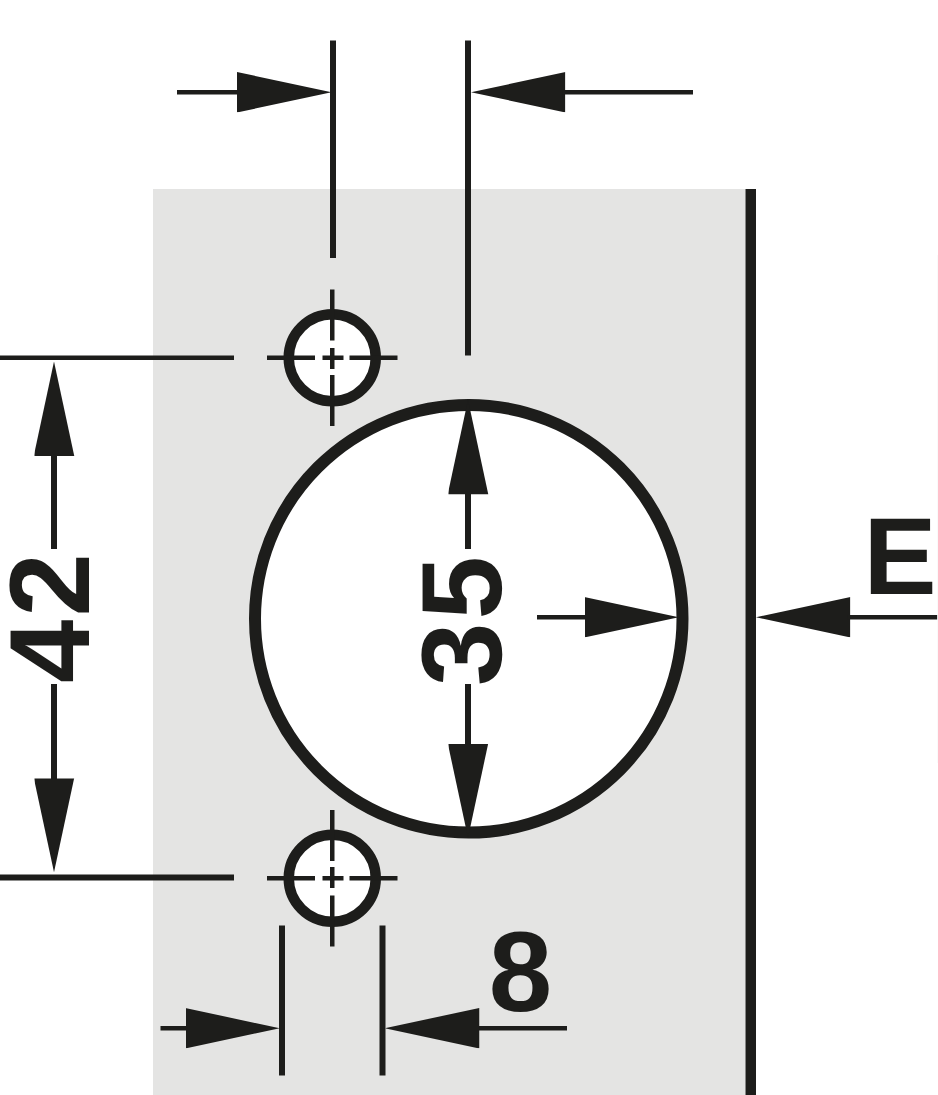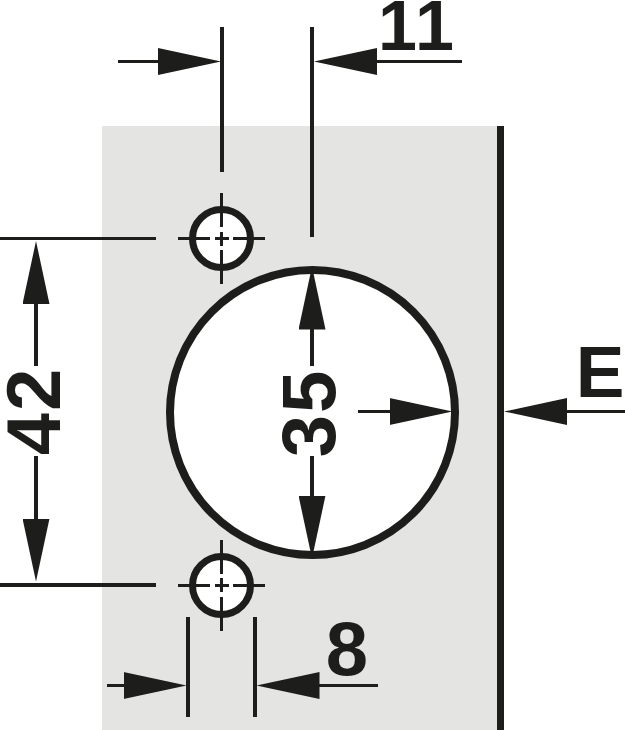--- a/index.html
+++ b/index.html
@@ -33,21 +33,20 @@
   <div class="abs panel" style="left:102px;top:126px;width:394.5px;height:604px;"></div>
 
   <div class="abs ink" style="left:496.5px;top:126px;width:7.5px;height:604px;"></div>
 
   <div class="abs ink" style="left:219.5px;top:27px;width:4px;height:145px;"></div>
   <div class="abs ink" style="left:310px;top:27px;width:4px;height:210px;"></div>
   <div class="abs ink" style="left:118px;top:59.75px;width:44px;height:3.5px;"></div>
   <div class="head pt-right" style="left:158px;top:48px;width:63px;height:27px;"></div>
   <div class="head pt-left" style="left:314px;top:48px;width:63px;height:27px;"></div>
   <div class="abs ink" style="left:375px;top:59.75px;width:87px;height:3.5px;"></div>
-  <div class="dimtext" style="left:367px;top:-1px;width:100px;font-size:70px;line-height:55px;">11</div>
 
   <div class="abs ink" style="left:0px;top:236.75px;width:156px;height:3.5px;"></div>
   <div class="abs ink" style="left:0px;top:583.25px;width:156px;height:3.5px;"></div>
   <div class="head pt-up" style="left:22.5px;top:241px;width:27px;height:63px;"></div>
   <div class="abs ink" style="left:34.25px;top:302px;width:3.5px;height:64px;"></div>
   <div class="dimtext rot" style="left:-16px;top:384px;width:100px;font-size:76px;line-height:54px;">42</div>
   <div class="abs ink" style="left:34.25px;top:456px;width:3.5px;height:64px;"></div>
   <div class="head pt-down" style="left:22.5px;top:518.5px;width:27px;height:63px;"></div>
 
   <div class="circle" style="left:165.5px;top:265.5px;width:293px;height:293px;border-width:8px;"></div>

